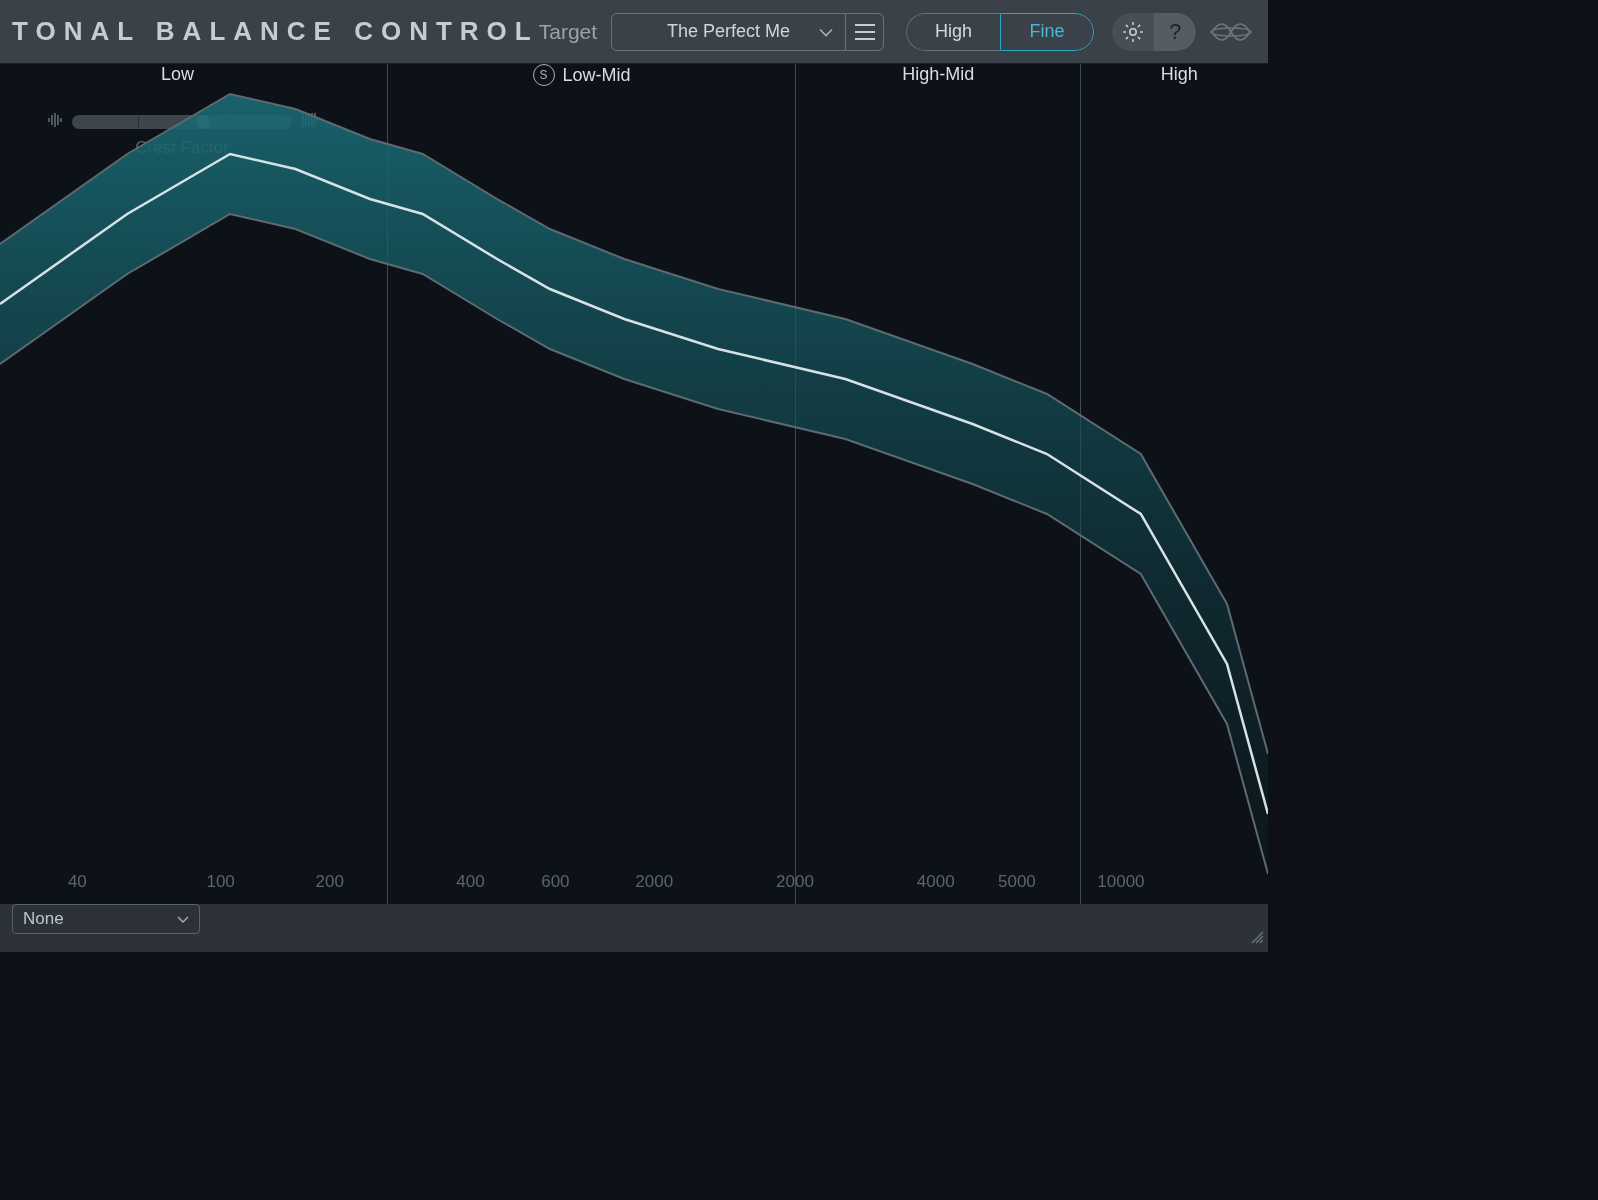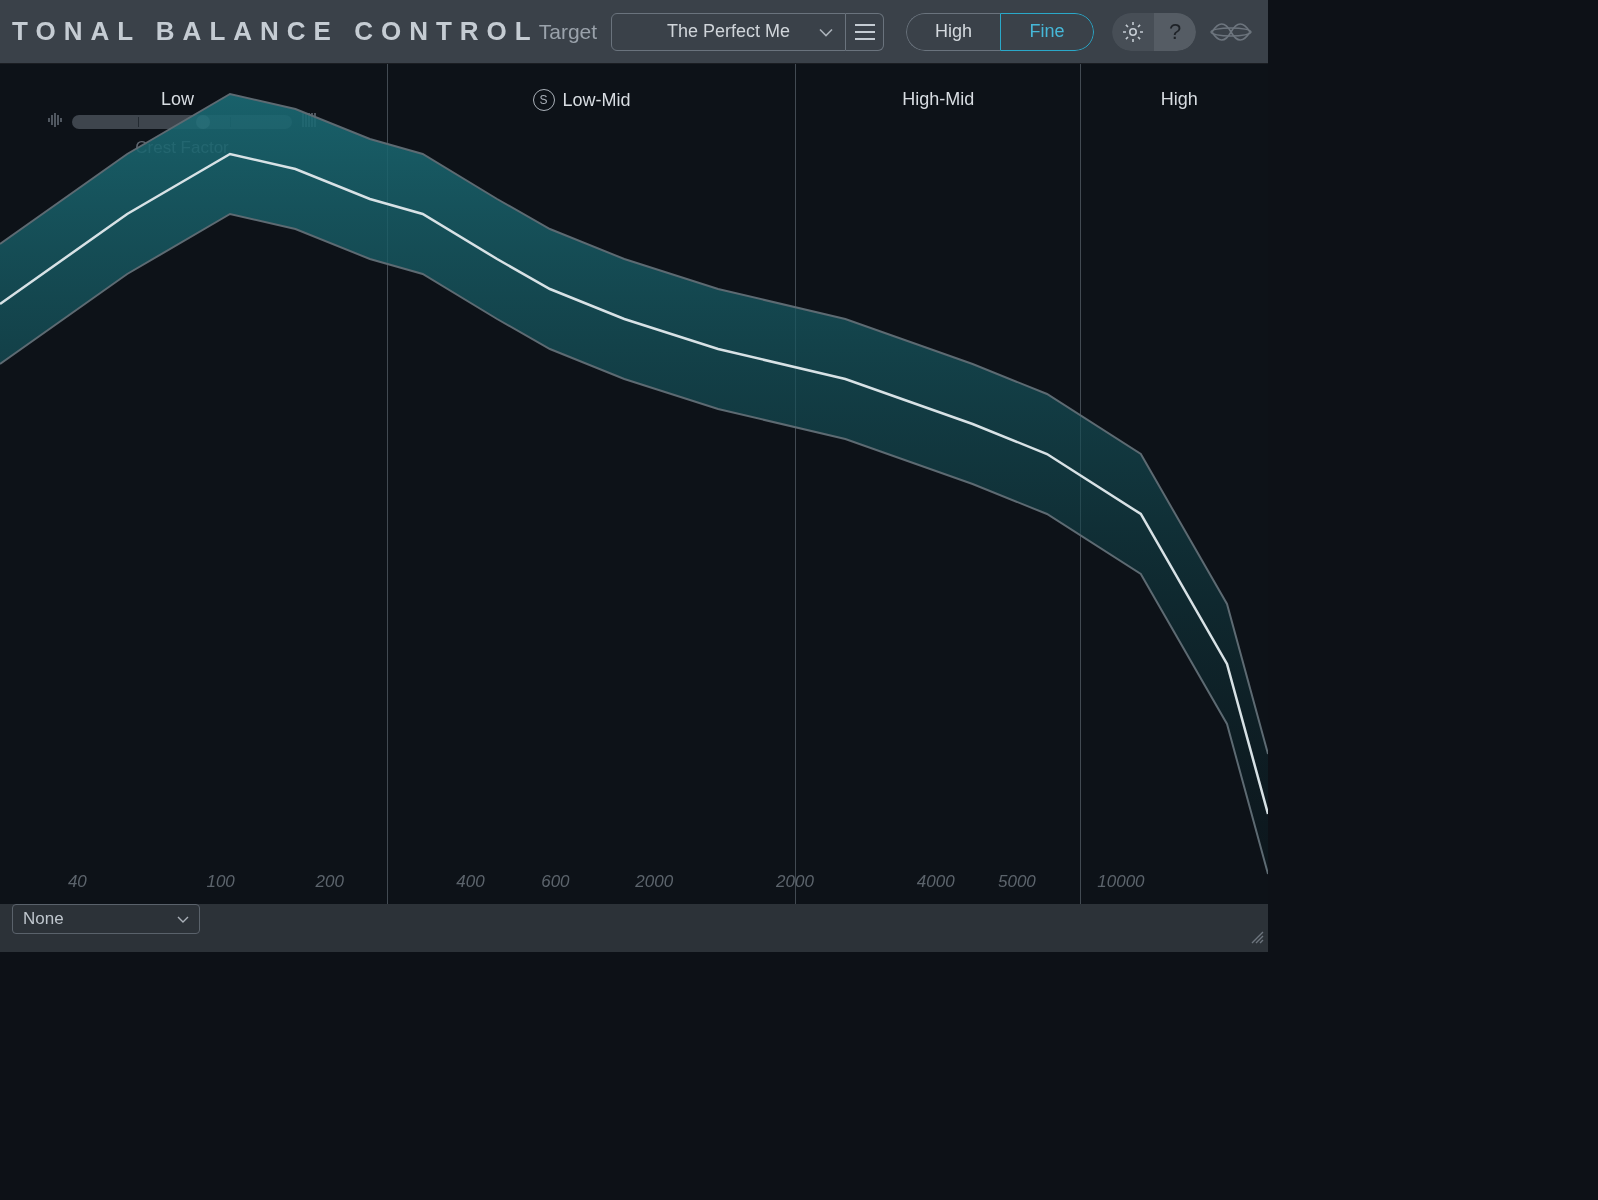--- a/index.html
+++ b/index.html
@@ -131,21 +131,21 @@
 .band-headers {
   position: absolute;
   top: 0;
   left: 0;
   right: 0;
   height: 30px;
   display: flex;
 }
 .band-h {
   position: absolute;
-  top: 25px;
+  top: 0;
   color: #d8dde2;
   font-size: 18px;
   display: flex;
   align-items: center;
   gap: 8px;
 }
 .solo-badge {
   width: 22px; height: 22px; border: 1.5px solid #aab1b9; border-radius: 50%;
   display: inline-flex; align-items: center; justify-content: center;
   font-size: 12px; color: #aab1b9;
@@ -182,21 +182,20 @@
   position: absolute;
   bottom: 8px;
   left: 0; right: 0;
   height: 24px;
 }
 .axis-t {
   position: absolute;
   color: #5c646c;
   font-size: 17px;
   transform: translateX(-50%);
-  font-style: italic;
 }
 
 .footer {
   position: absolute;
   bottom: 0; left: 0; right: 0;
   height: 48px;
   background: #2c3238;
   display: flex;
   align-items: flex-start;
   padding: 0 12px;

